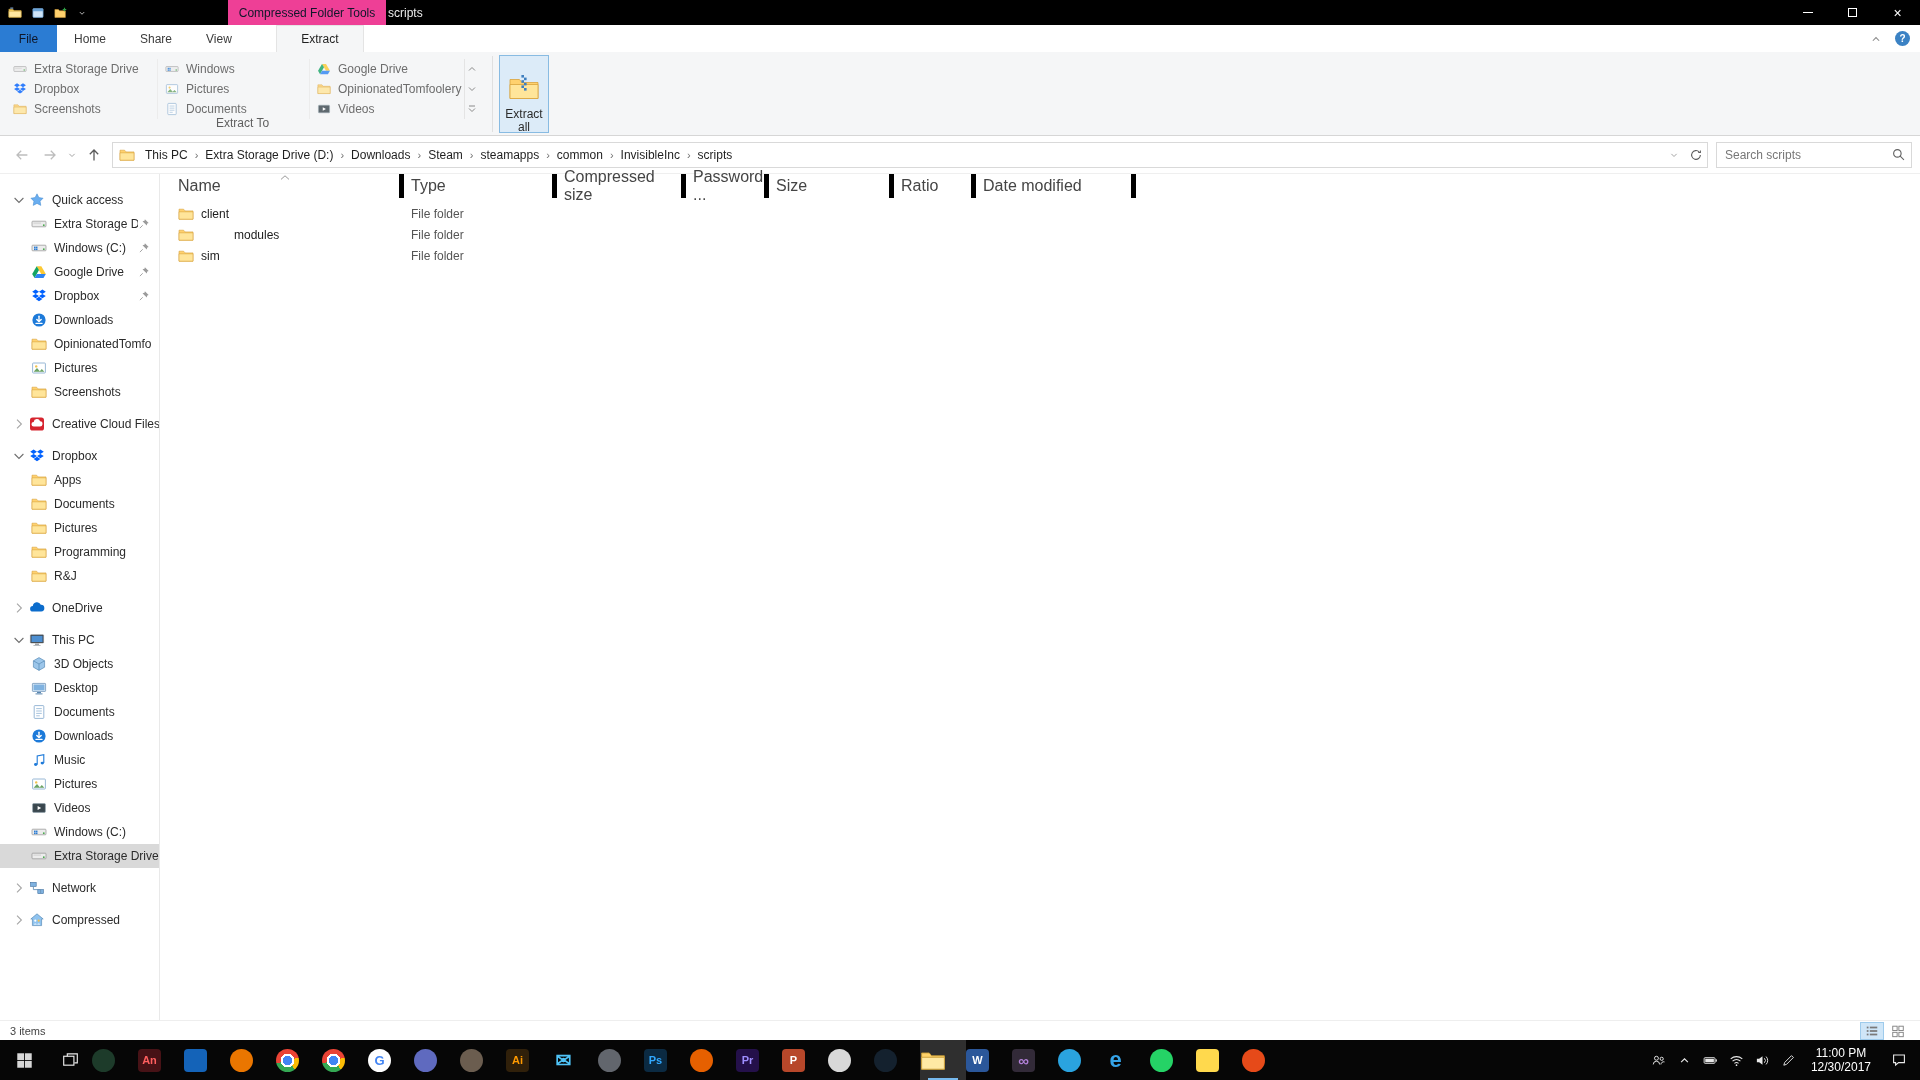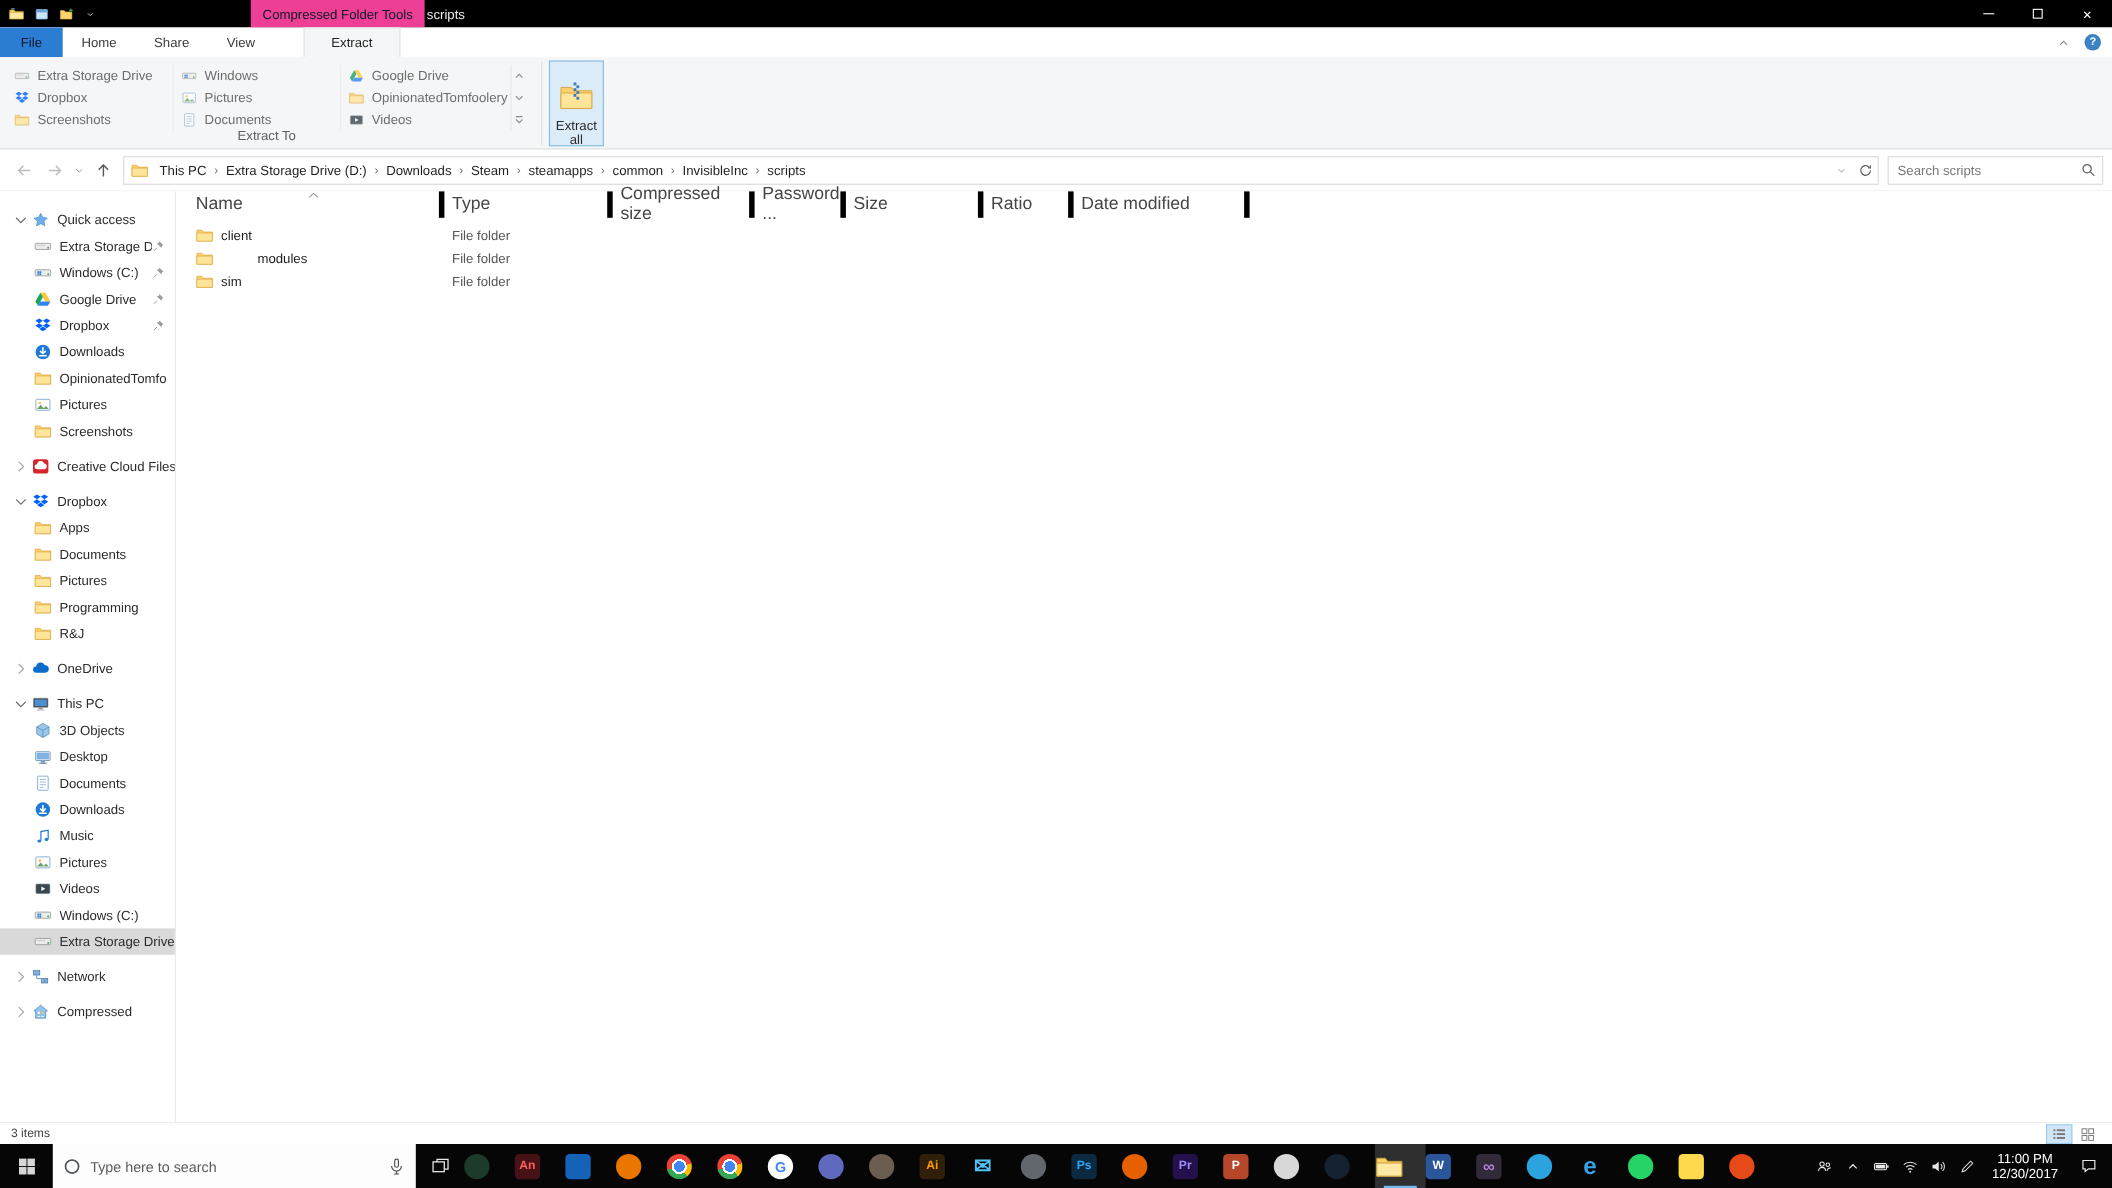--- a/index.html
+++ b/index.html
@@ -851,34 +851,20 @@
     <div class="tb-start">
         <span class="ic">
           <svg viewBox="0 0 16 16" fill="#d7d7d7">
             <rect x="1.2" y="1.2" width="6.4" height="6.4"></rect>
             <rect x="8.4" y="1.2" width="6.4" height="6.4"></rect>
             <rect x="1.2" y="8.4" width="6.4" height="6.4"></rect>
             <rect x="8.4" y="8.4" width="6.4" height="6.4"></rect>
           </svg>
         </span>
       </div>
-    <div class="tb-search">
-      <span class="ic">
-          <svg viewBox="0 0 16 16">
-            <circle cx="8" cy="8" r="5.6" fill="none" stroke="#4a4f54" stroke-width="1.4"></circle>
-          </svg>
-        </span>
-      <input placeholder="Type here to search" style="">
-      <span class="ic">
-          <svg viewBox="0 0 16 16">
-            <rect x="6.4" y="1.6" width="3.2" height="7" rx="1.6" fill="none" stroke="#4a4a4a" stroke-width="1"></rect>
-            <path d="M3.8 7.6a4.2 4.2 0 008.4 0M8 11.8v2.6M5.8 14.4h4.4" fill="none" stroke="#4a4a4a" stroke-width="1"></path>
-          </svg>
-        </span>
-    </div>
     <div class="tb-taskview">
         <span class="ic">
           <svg viewBox="0 0 16 16">
             <rect x="1.6" y="4" width="9.6" height="8.4" fill="none" stroke="#e8e8e8" stroke-width="1.1"></rect>
             <path d="M5 4V1.8h9.4v8.4h-2.8" fill="none" stroke="#e8e8e8" stroke-width="1.1"></path>
           </svg>
         </span>
       </div>
     <div class="tb-apps">
         <div class="tb-app">

